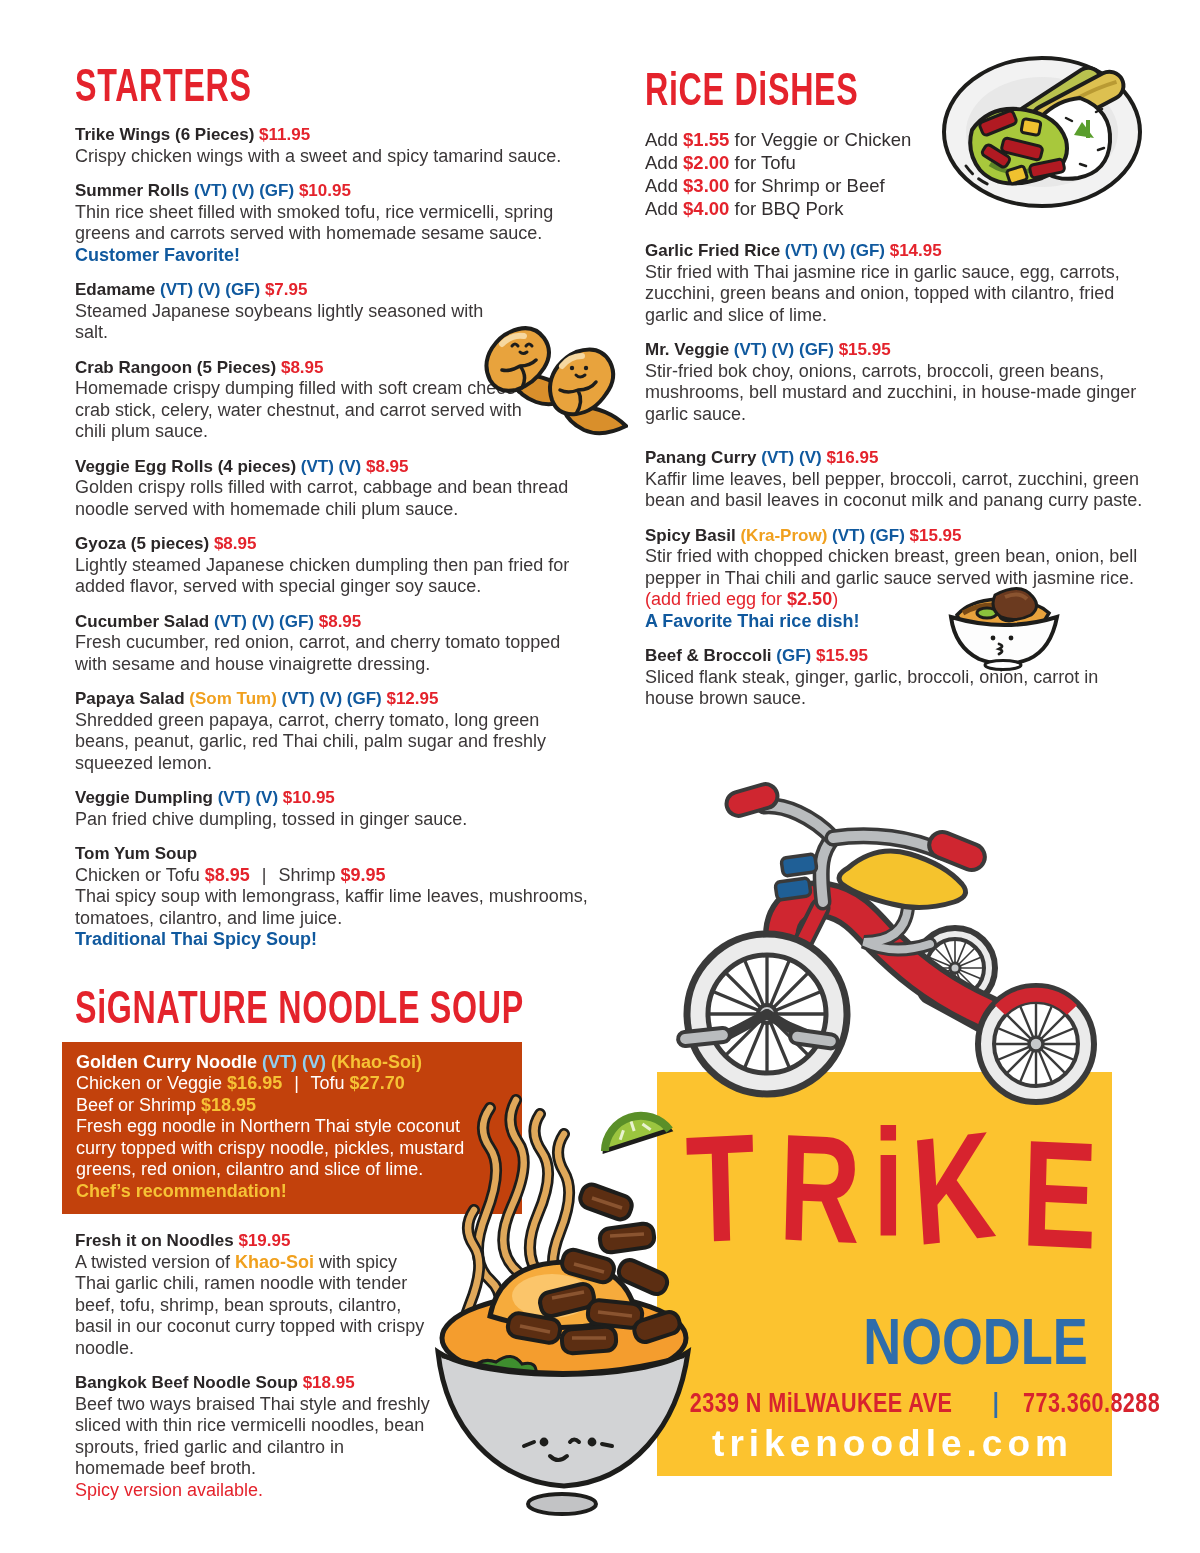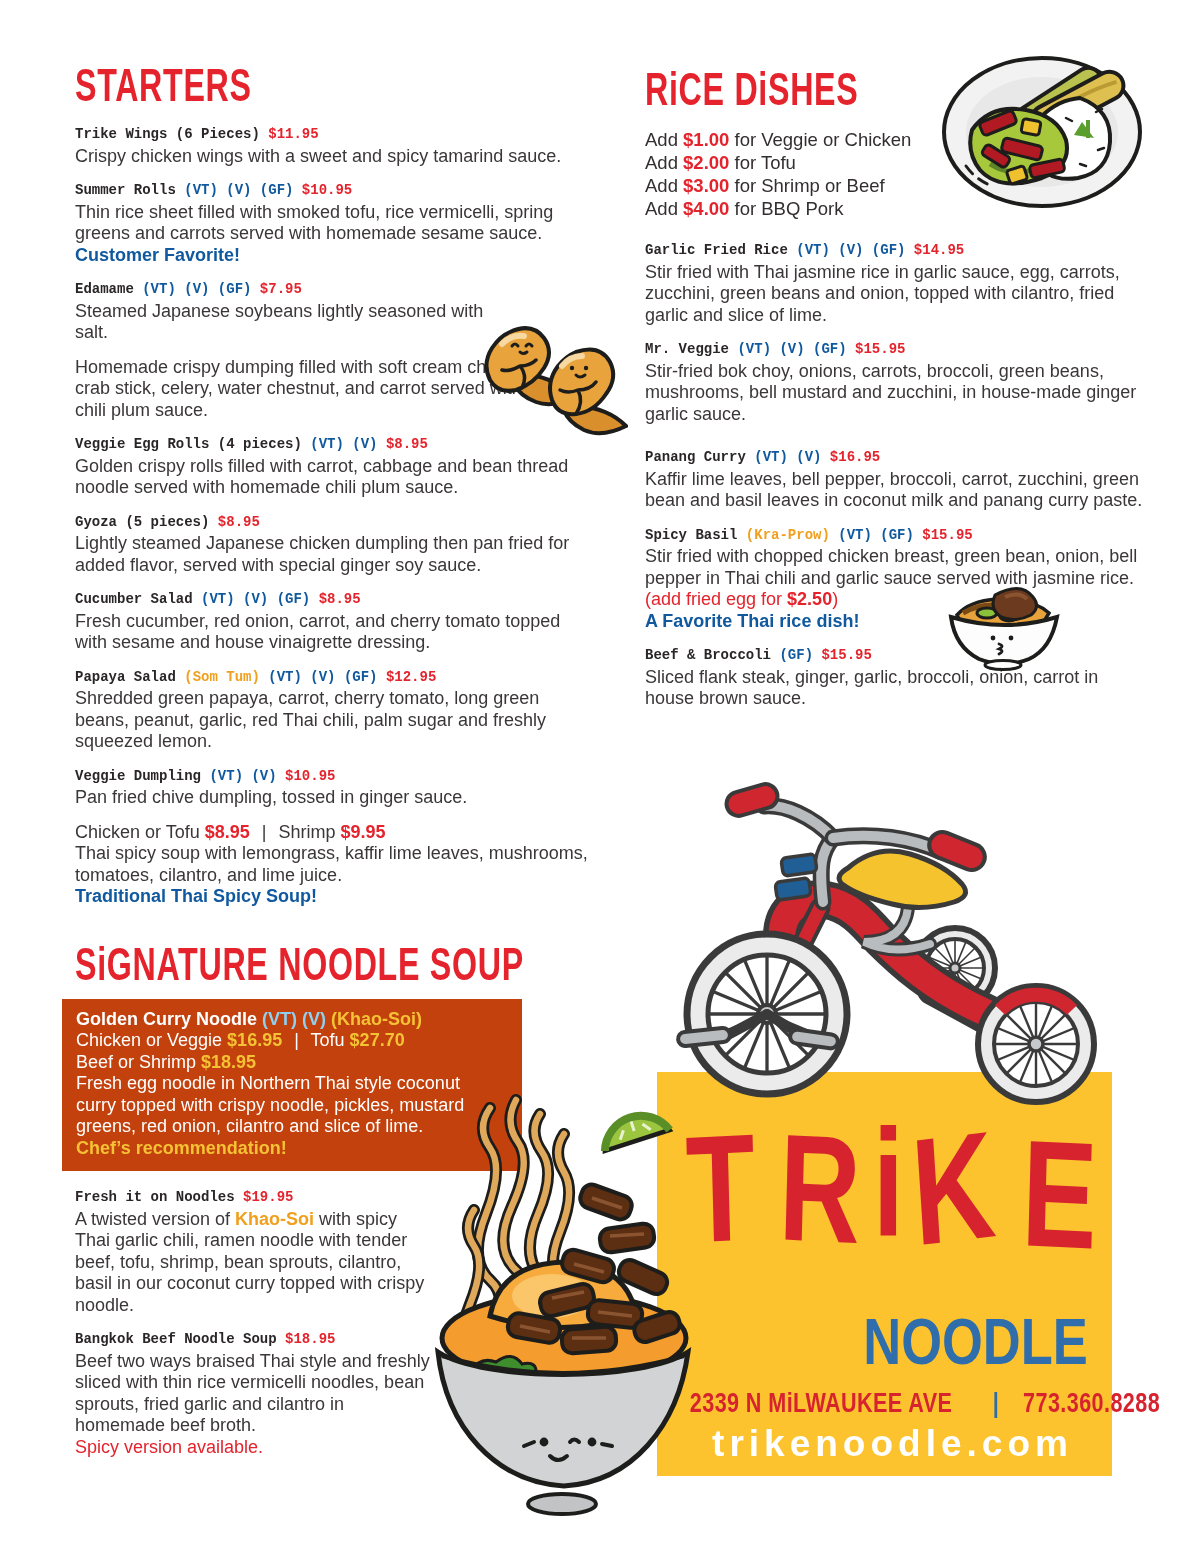--- a/index.html
+++ b/index.html
@@ -23,21 +23,21 @@
     color:#e4232c;
     letter-spacing:1px;
     transform:scaleX(0.70);
     transform-origin:0 50%;
     white-space:nowrap;
     margin-bottom:16px;
   }
   .sig-title { margin-top:20px; margin-bottom:12px; }
 
   .item { margin-bottom:13px; }
-  .item-header { font-size:14px; line-height:21.5px;font-family:Liberation Mono, monospace; }
+  .item-header { font-size:17px; line-height:21.5px; }
   .name  { font-weight:800; color:#2a2627; }
   .tags  { font-weight:800; color:#10599e; }
   .alias { font-weight:800; color:#f0a01e; }
   .price { font-weight:800; color:#e4232c; }
   .sep   { color:#3b3738; padding:0 7px; }
   .desc  { font-size:18px; line-height:21.5px; color:#3b3738; }
   .blue-note { font-weight:800; color:#10599e; }
   .amber     { font-weight:800; color:#f0a01e; }
   .red-note  { color:#e4232c; }
   .red-note b { font-weight:800; }
@@ -148,20 +148,24 @@
   <div class="item">
     <div class="item-header">
       <span class="name">Edamame</span>
       <span class="tags">(VT) (V) (GF)</span>
       <span class="price">$7.95</span>
     </div>
     <div class="desc" style="max-width:410px;">Steamed Japanese soybeans lightly seasoned with salt.</div>
   </div>
 
   <div class="item">
+    <div class="item-header">
+      <span class="name">Crab Rangoon (5 Pieces)</span>
+      <span class="price">$8.95</span>
+    </div>
     <div class="desc" style="max-width:470px;">Homemade crispy dumping filled with soft cream cheese, crab stick, celery, water chestnut, and carrot served with chili plum sauce.</div>
   </div>
 
   <div class="item">
     <div class="item-header">
       <span class="name">Veggie Egg Rolls (4 pieces)</span>
       <span class="tags">(VT) (V)</span>
       <span class="price">$8.95</span>
     </div>
     <div class="desc">Golden crispy rolls filled with carrot, cabbage and bean thread noodle served with homemade chili plum sauce.</div>
@@ -197,20 +201,23 @@
   <div class="item">
     <div class="item-header">
       <span class="name">Veggie Dumpling</span>
       <span class="tags">(VT) (V)</span>
       <span class="price">$10.95</span>
     </div>
     <div class="desc">Pan fried chive dumpling, tossed in ginger sauce.</div>
   </div>
 
   <div class="item">
+    <div class="item-header">
+      <span class="name">Tom Yum Soup</span>
+    </div>
     <div class="desc">
       <span>Chicken or Tofu</span>
       <span class="price">$8.95</span>
       <span class="sep">|</span>
       <span>Shrimp</span>
       <span class="price">$9.95</span>
     </div>
     <div class="desc">Thai spicy soup with lemongrass, kaffir lime leaves, mushrooms, tomatoes, cilantro, and lime juice.</div>
     <div class="desc blue-note">Traditional Thai Spicy Soup!</div>
   </div>
@@ -255,21 +262,21 @@
     <div class="desc red-note">Spicy version available.</div>
   </div>
 
 </div>
 
 <div class="col col-right">
 
   <div class="section-title">RiCE DiSHES</div>
 
   <div class="addons">
-    <div><span>Add </span><span class="price">$1.00</span><span> for Veggie or Chicken</span></div>
+    <div><span>Add </span><span class="price">$1.55</span><span> for Veggie or Chicken</span></div>
     <div><span>Add </span><span class="price">$2.00</span><span> for Tofu</span></div>
     <div><span>Add </span><span class="price">$3.00</span><span> for Shrimp or Beef</span></div>
     <div><span>Add </span><span class="price">$4.00</span><span> for BBQ Pork</span></div>
   </div>
 
   <div class="item">
     <div class="item-header">
       <span class="name">Garlic Fried Rice</span>
       <span class="tags">(VT) (V) (GF)</span>
       <span class="price">$14.95</span>

